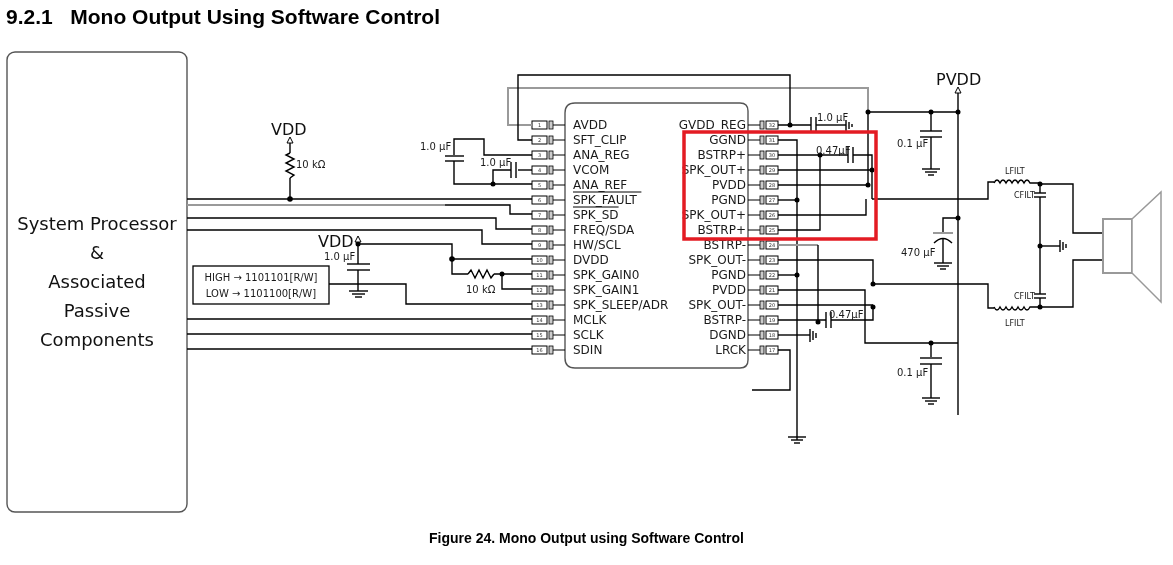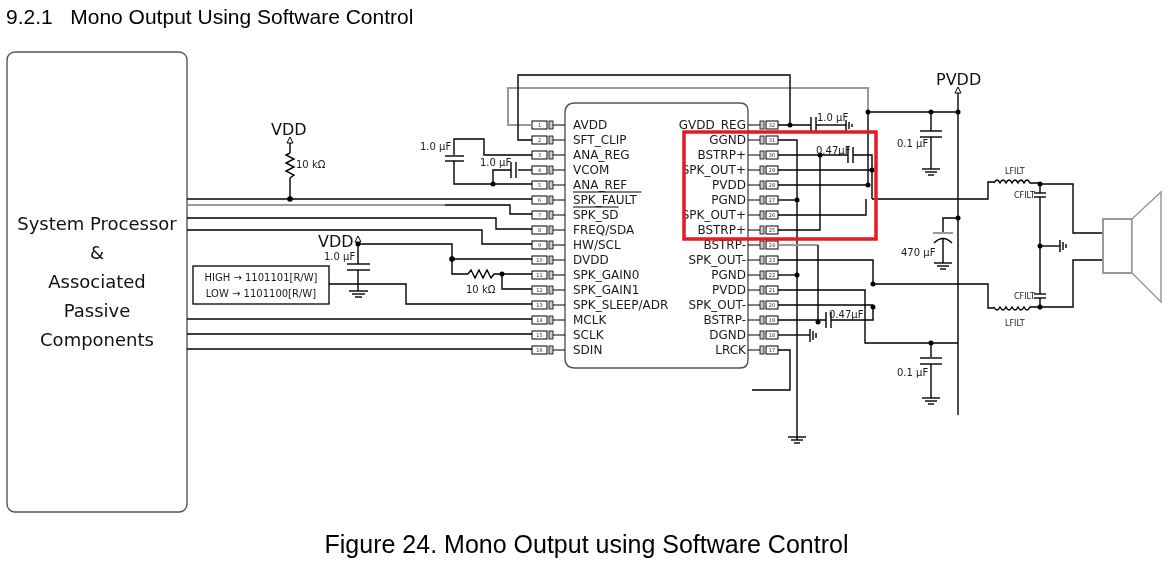--- a/index.html
+++ b/index.html
@@ -1,18 +1,18 @@
 <!DOCTYPE html>
 <html><head>
 <meta charset="utf-8">
 <style>
   html, body { margin: 0; padding: 0; background: #ffffff; }
   body { width: 1173px; height: 565px; position: relative; overflow: hidden; font-family: "DejaVu Sans", sans-serif; }
-  .section-title { position: absolute; left: 6px; top: 5px; font-family: "Liberation Sans", sans-serif; font-weight: normal; font-size: 21px; color: #000; white-space: pre; }
-  .caption { position: absolute; left: 0; width: 1173px; top: 530px; text-align: center; font-family: "Liberation Sans", sans-serif; font-weight: normal; font-size: 25px; color: #000; }
+  .section-title { position: absolute; left: 6px; top: 5px; font-family: "Liberation Sans", sans-serif; font-weight: bold; font-size: 21px; color: #000; white-space: pre; }
+  .caption { position: absolute; left: 0; width: 1173px; top: 530px; text-align: center; font-family: "Liberation Sans", sans-serif; font-weight: bold; font-size: 14px; color: #000; }
   svg#schem { position: absolute; left: 0; top: 0; }
   .w { stroke: #000; stroke-width: 1.4; fill: none; }
   .wg { stroke: #9a9a9a; stroke-width: 2; fill: none; }
   .dot { fill: #000; }
   .lbl-s { font-family: "DejaVu Sans", sans-serif; font-size: 10px; fill: #1a1a1a; }
   .pin { font-family: "DejaVu Sans", sans-serif; font-size: 12px; fill: #1a1a1a; }
   .pinno { font-family: "DejaVu Sans", sans-serif; font-size: 5px; fill: #333; }
   .pwr { font-family: "DejaVu Sans", sans-serif; font-size: 16px; fill: #111; }
   .proc { font-family: "DejaVu Sans", sans-serif; font-size: 18px; fill: #111; }
 </style>

